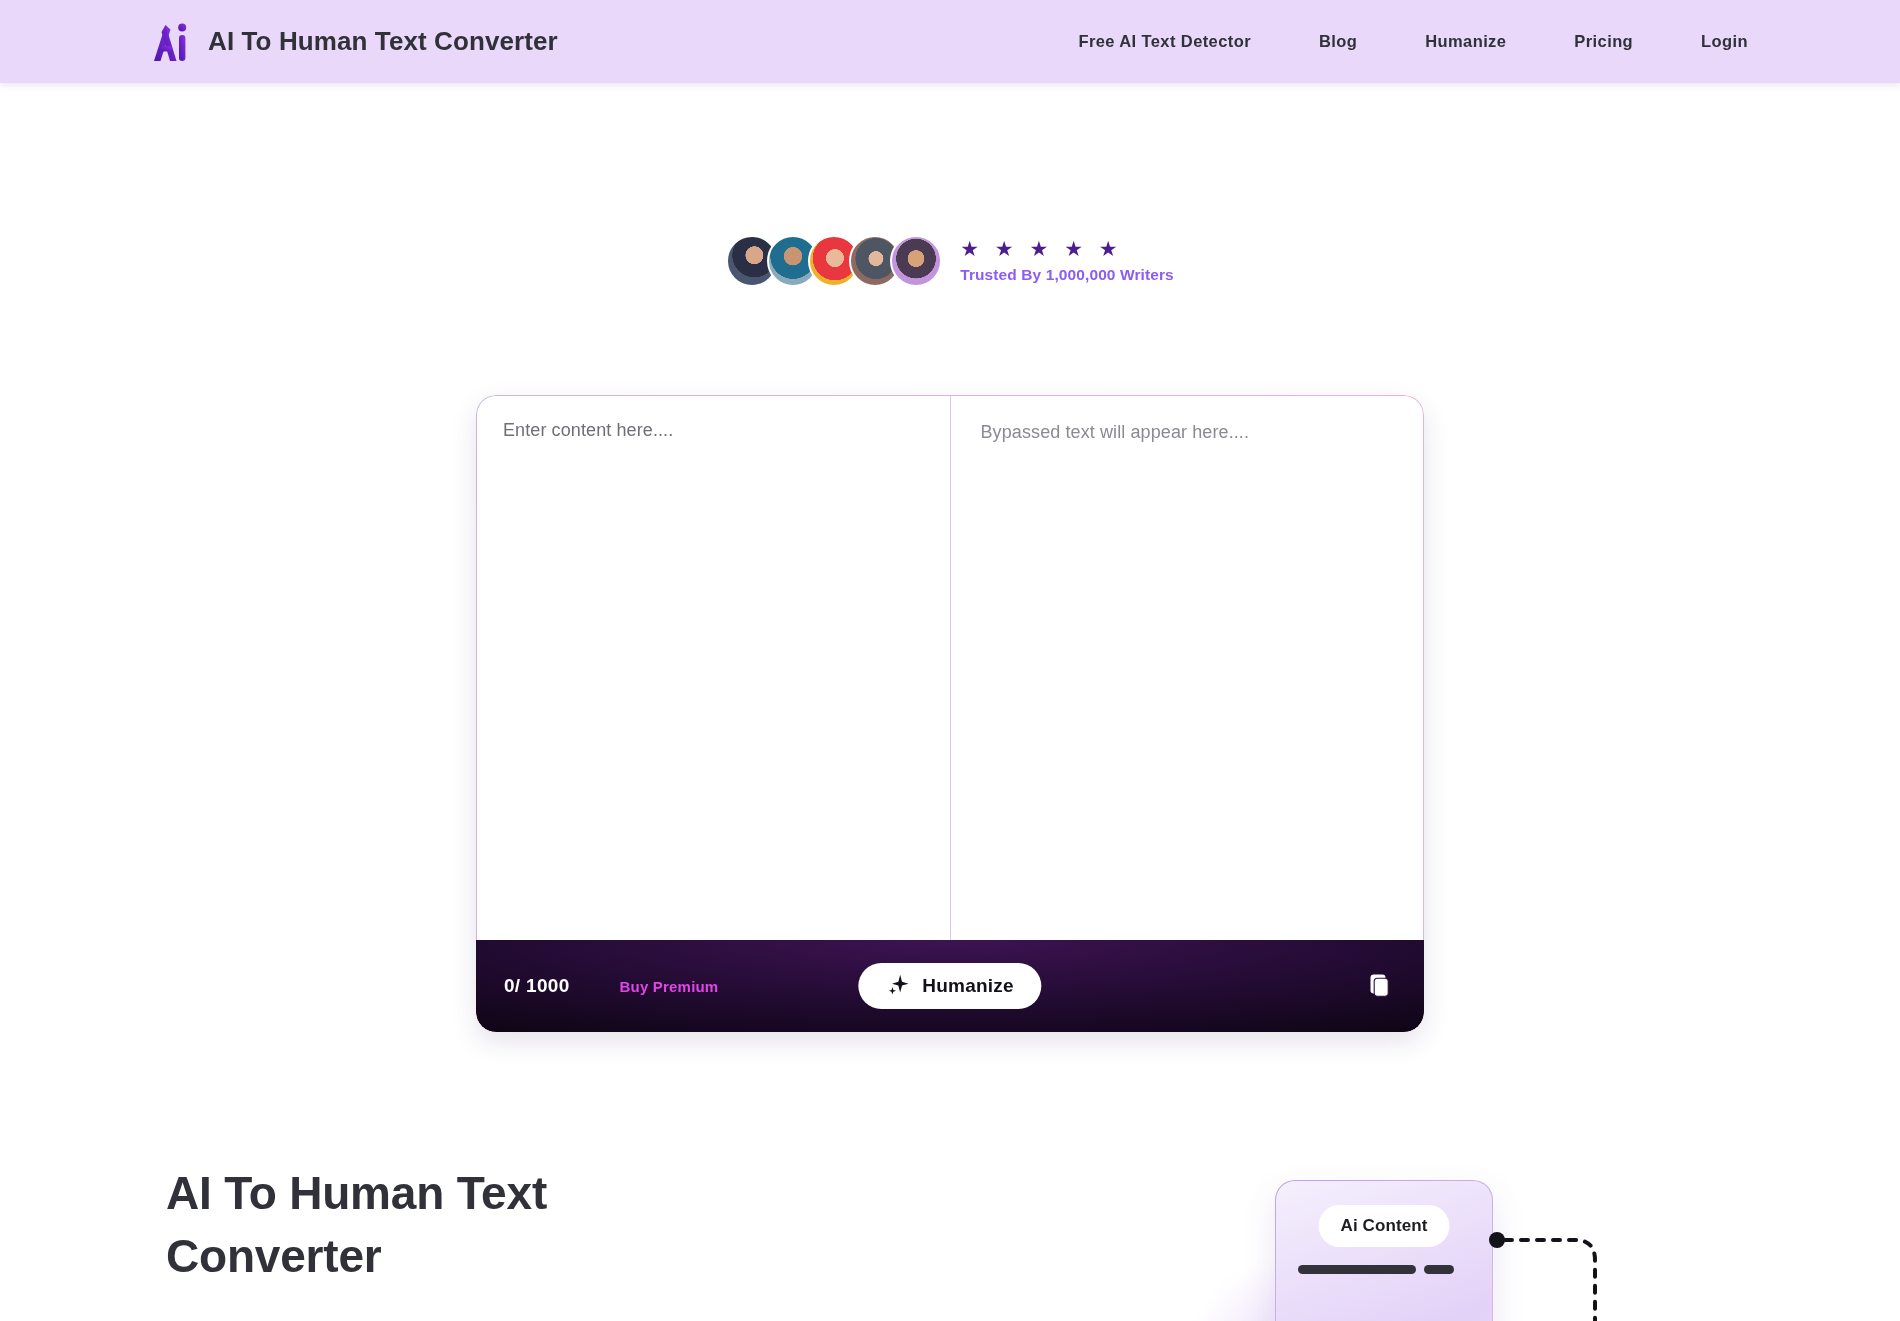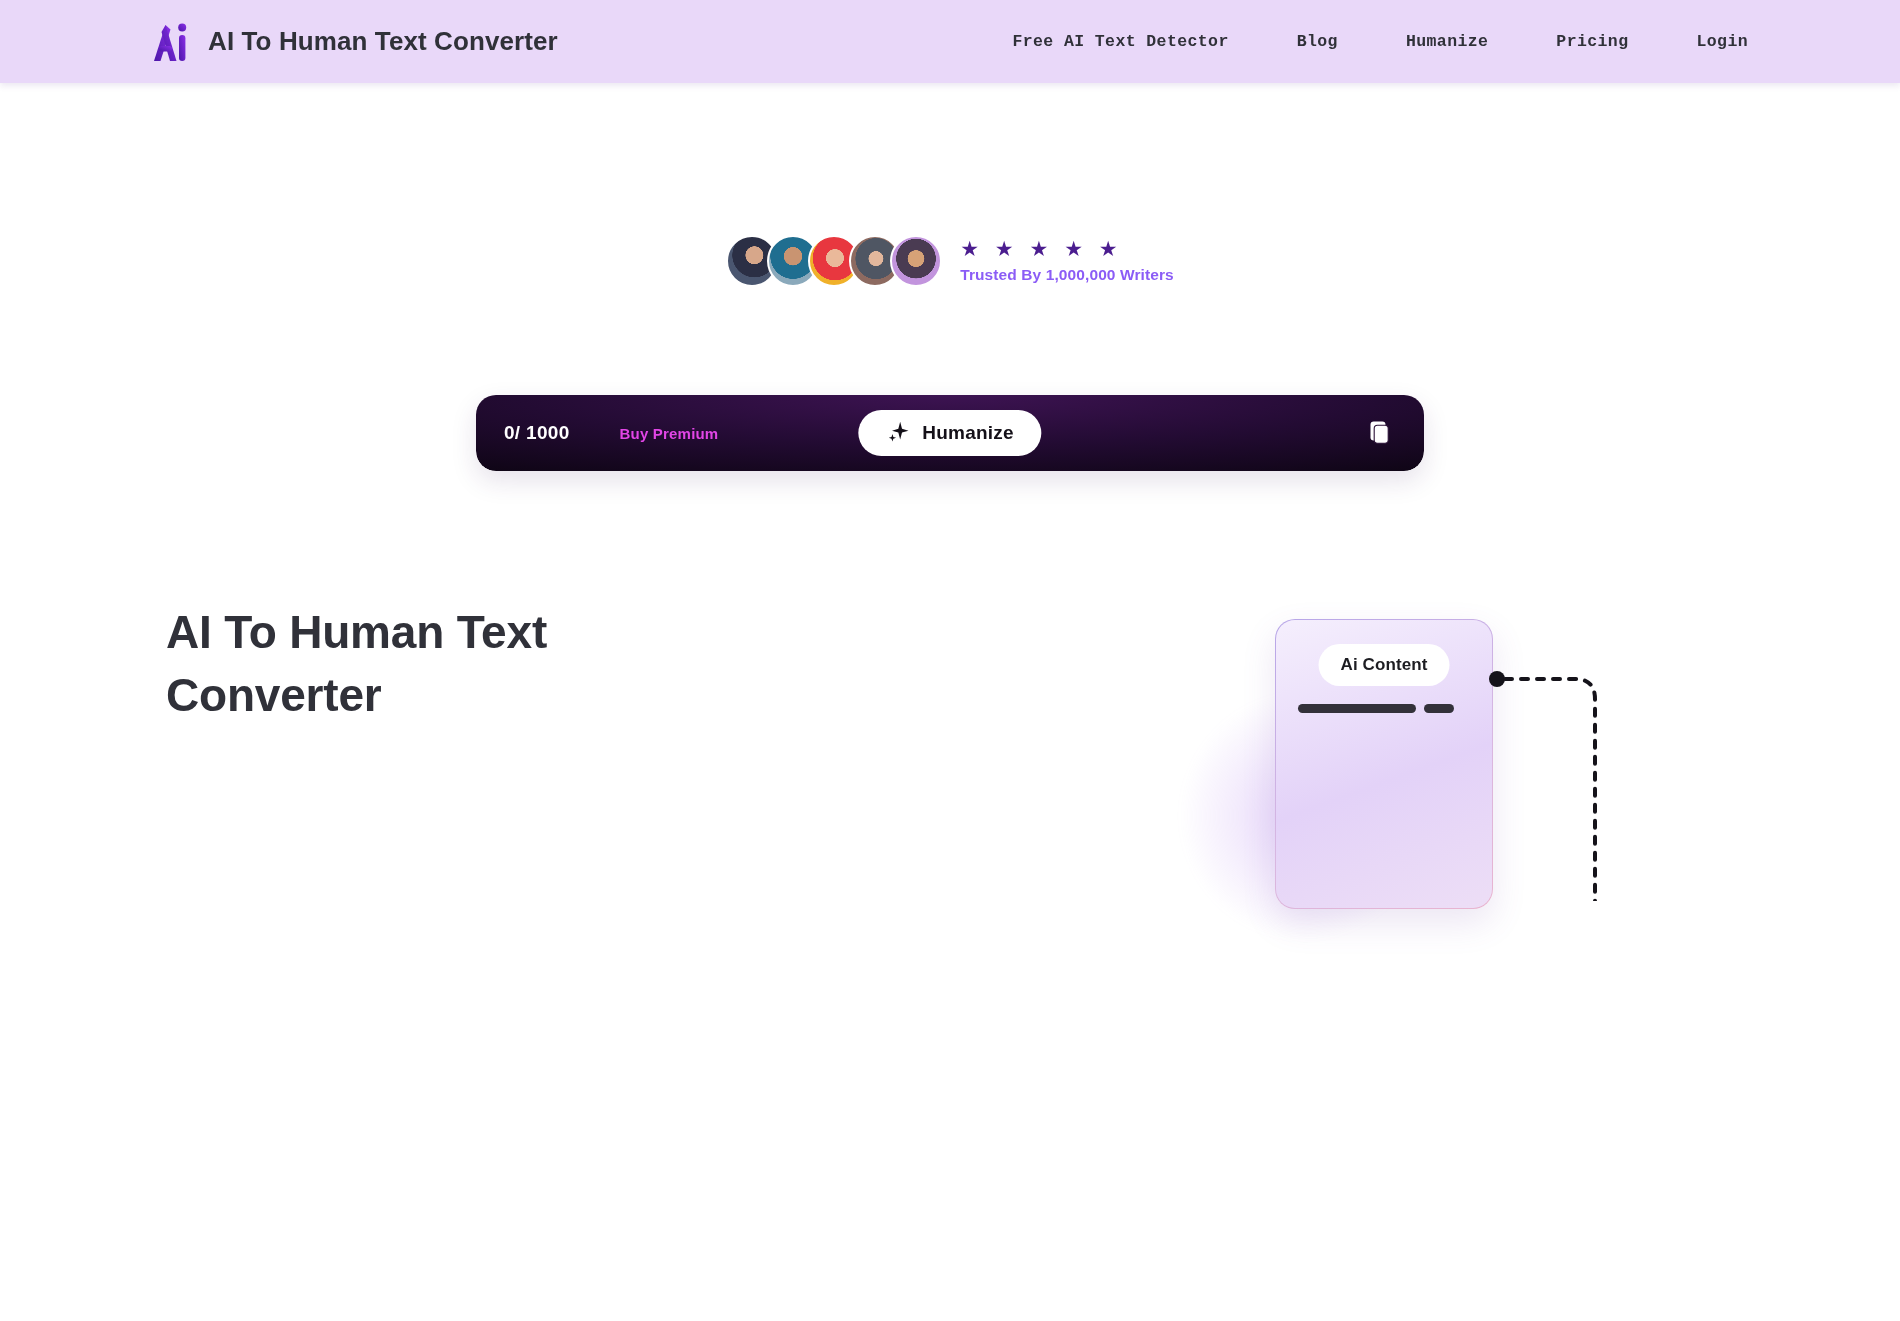--- a/index.html
+++ b/index.html
@@ -26,21 +26,21 @@
   }
   .brand{display:flex;align-items:center;gap:18px;}
   .logo-mark{width:38px;height:44px;display:block;}
   .brand-title{
     font-size:26px;
     font-weight:700;
     letter-spacing:.1px;
     color:#303139;
     white-space:nowrap;
   }
-  .nav{display:flex;align-items:center;gap:0;font-family:Liberation Mono, monospace;}
+  .nav{display:flex;align-items:center;gap:0;}
   .nav a{
     color:#303139;
     font-size:16.5px;
     font-weight:700;
     text-decoration:none;
     letter-spacing:.4px;
     padding:0 34px;
     white-space:nowrap;
   }
   .nav a:last-child{padding-right:0;}
@@ -122,21 +122,21 @@
   }
   .pane.left{border-right:1.4px solid #d8c7ee;}
   .pane .ph{
     font-size:18px;
     color:#6f7076;
     letter-spacing:.1px;
   }
   .pane.right .ph{color:#8a8b91;padding-left:4px;padding-top:2px;}
 
   .toolbar{
-    height:76px;
+    height:92px;
     background:
       radial-gradient(120% 170% at 50% 0%,#3d1352 0%,#230b33 38%,#0b0410 78%,#050208 100%);
     display:flex;
     align-items:center;
     padding:0 28px;
     position:relative;
     border-radius:0 0 20px 20px;
   }
   .tb-left{display:flex;align-items:center;gap:16px;}
   .counter{
@@ -285,20 +285,28 @@
     </div>
     <div class="trust-text">
       <div class="stars">★ ★ ★ ★ ★</div>
       <div class="trust-label">Trusted By 1,000,000 Writers</div>
     </div>
   </div>
 </section>
 
 <section class="editor-wrap">
   <div class="editor">
+    <div class="panes">
+      <div class="pane left">
+        <div class="ph">Enter content here....</div>
+      </div>
+      <div class="pane right">
+        <div class="ph">Bypassed text will appear here....</div>
+      </div>
+    </div>
 
     <div class="toolbar">
       <div class="tb-left">
         <span class="counter">0/ 1000</span>
         <a href="#" class="buy-premium">Buy Premium</a>
       </div>
 
       <button class="humanize-btn">
         <span>
           <svg viewBox="0 0 26 26" width="24" height="24" aria-hidden="true">

